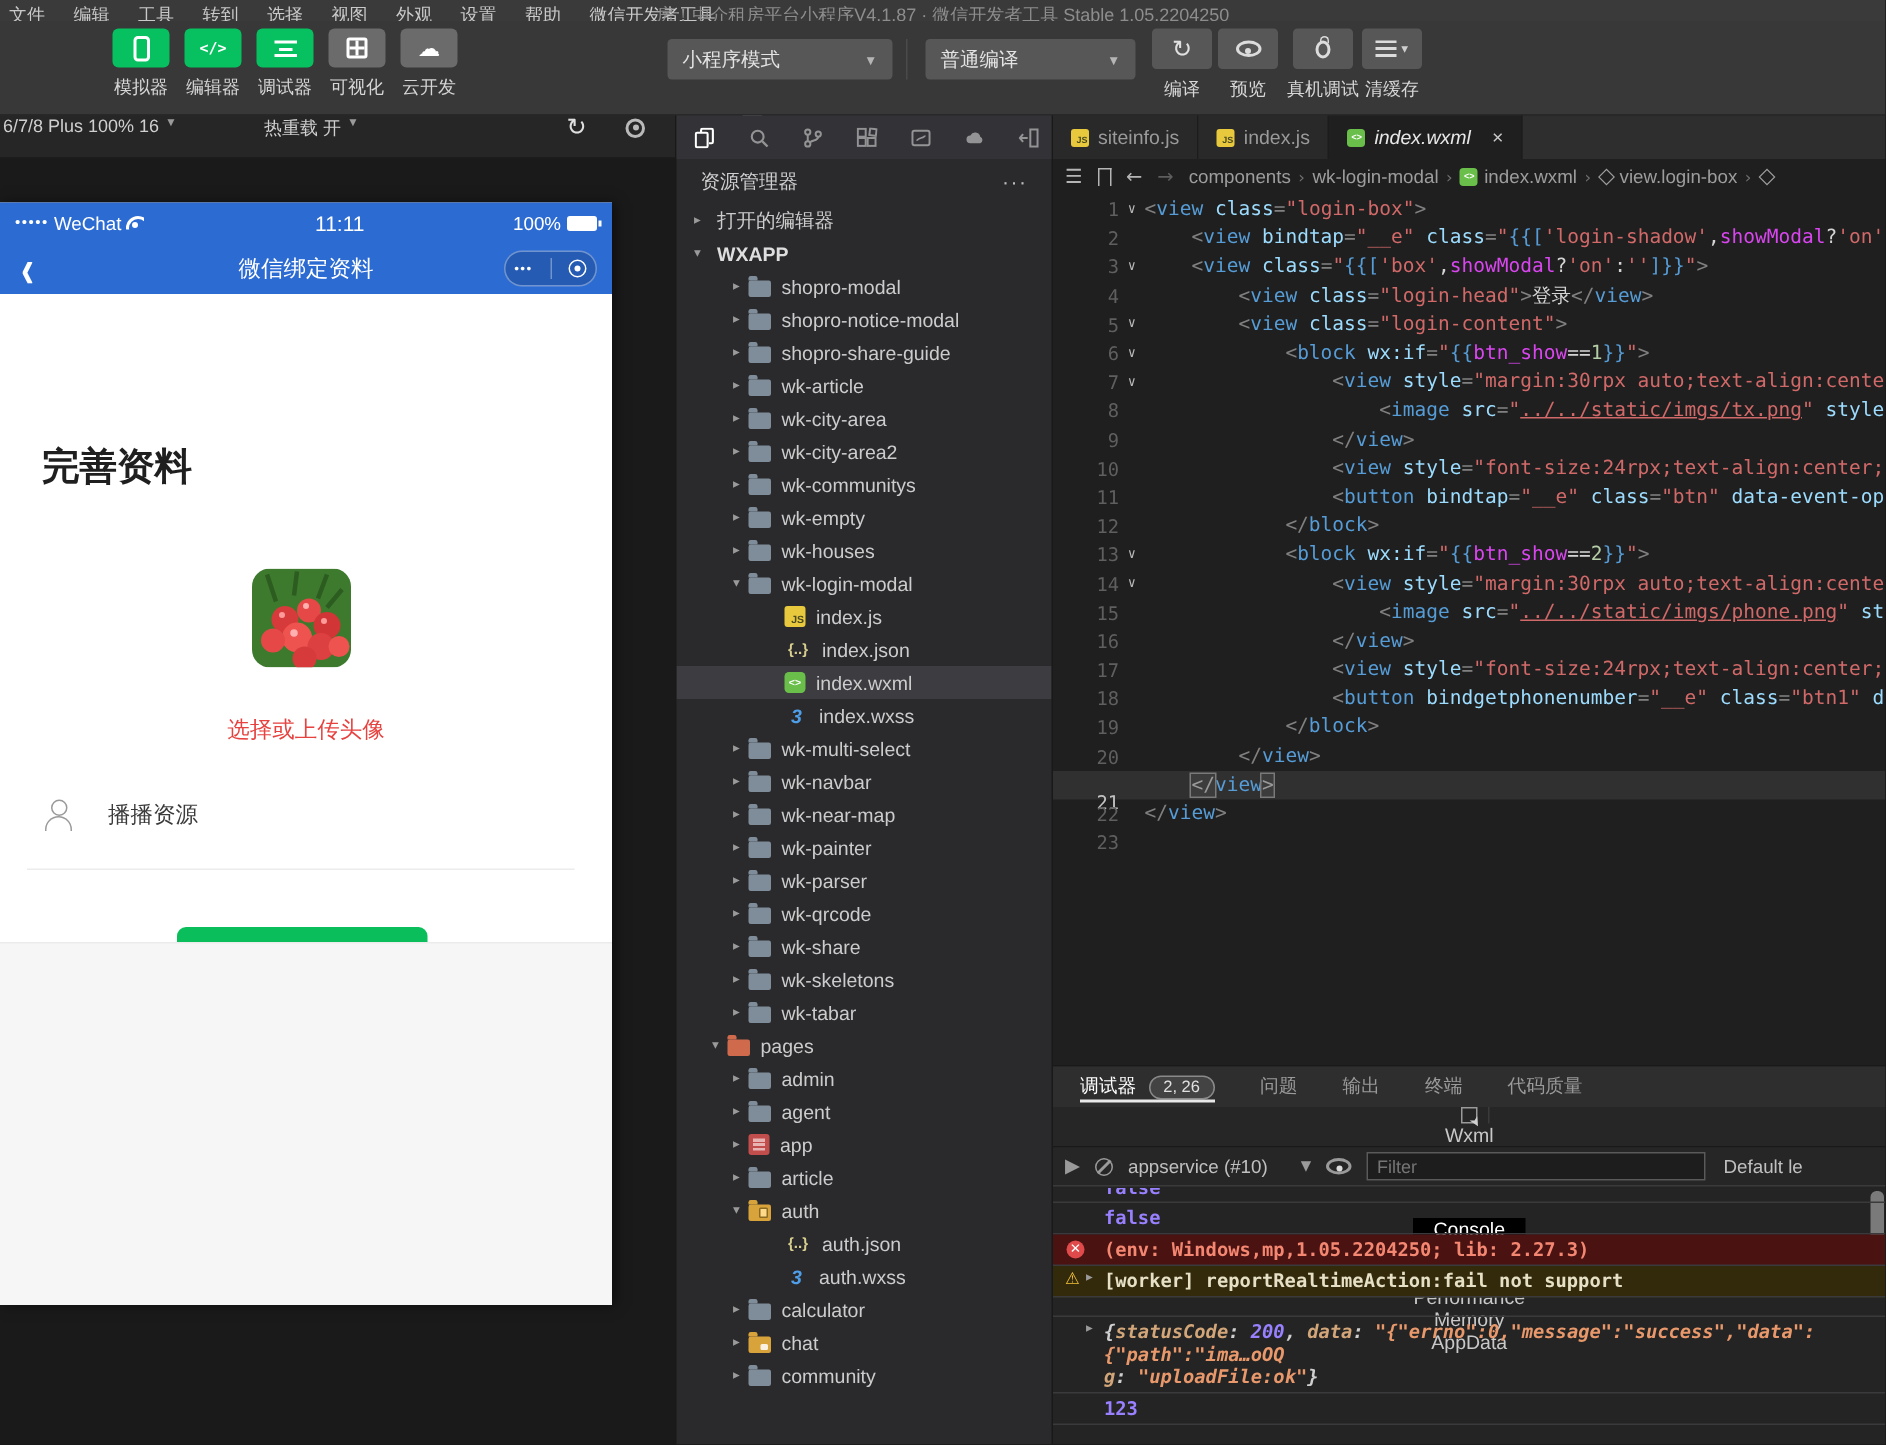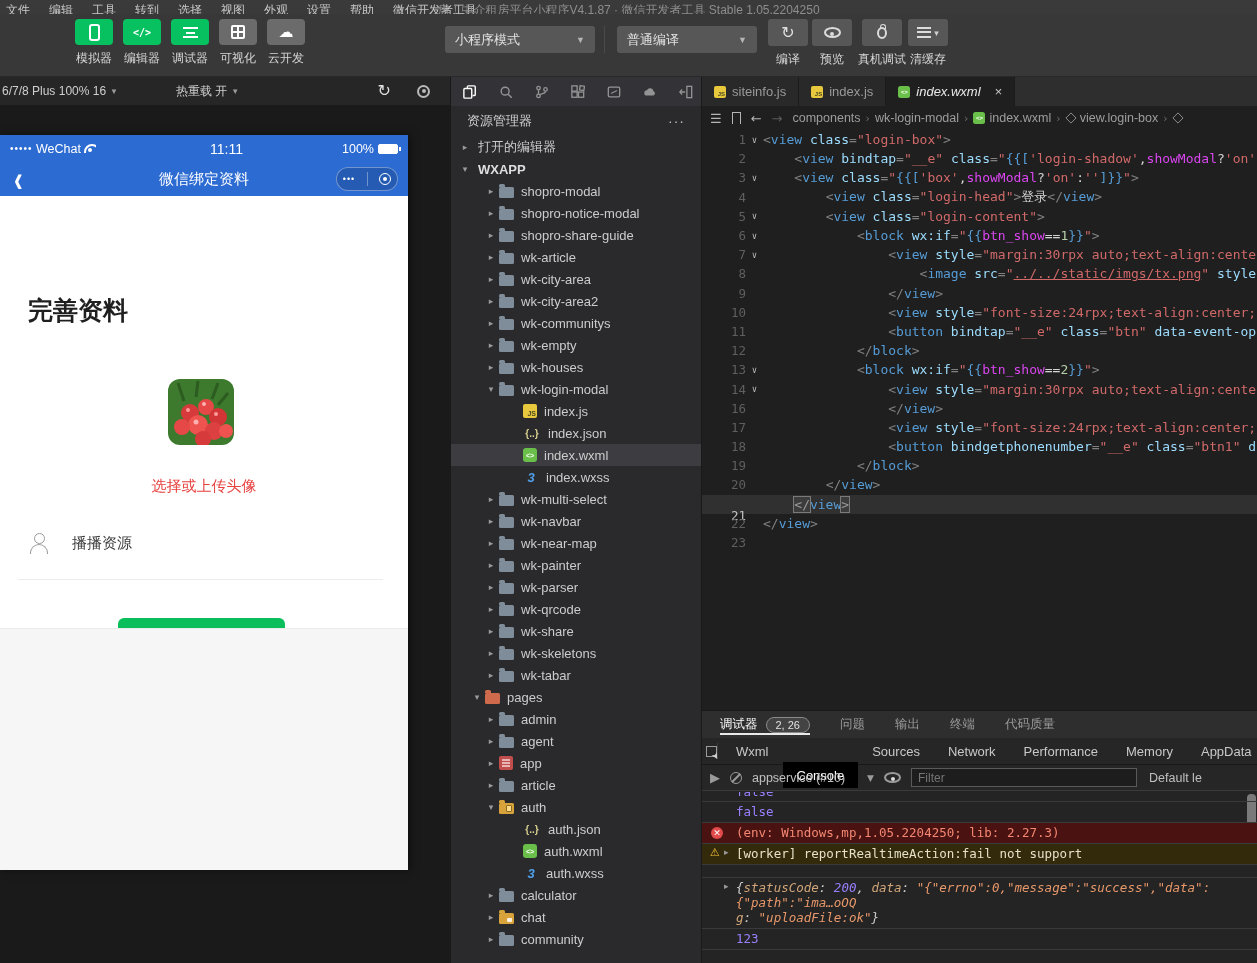--- a/index.html
+++ b/index.html
@@ -45,21 +45,21 @@
   .ic-eye::after { content:""; position:absolute; left:4.5px; top:2.5px; width:4px; height:4px; border-radius:50%; background:#dcdcdc; }
   .ic-bug { width:10px; height:12px; border:2px solid #dcdcdc; border-radius:50%; position:relative; }
   .ic-bug::before { content:""; position:absolute; left:1px; top:-5px; width:4px; height:4px; border:1.5px solid #dcdcdc; border-bottom:none; border-radius:3px 3px 0 0; }
   .ic-layers { width:14px; height:11px; background:linear-gradient(#dcdcdc 2px,transparent 2px,transparent 4.5px,#dcdcdc 4.5px,#dcdcdc 6.5px,transparent 6.5px,transparent 9px,#dcdcdc 9px); }
   .ic-record { width:13px; height:13px; border:2px solid #b9b9b9; border-radius:50%; position:relative; }
   .ic-record::after { content:""; position:absolute; left:2.5px; top:2.5px; width:4px; height:4px; border-radius:50%; background:#b9b9b9; }
   .ic-windows { width:13px; height:11px; border:1.5px solid #b9b9b9; position:relative; }
   .ic-windows::after { content:""; position:absolute; left:2px; top:-4px; width:11px; height:9px; border:1.5px solid #b9b9b9; background:#262626; }
 
   
-  #simstrip { left:0; top:77px; width:519px; height:28px; background:#262626; display:flex; align-items:center; }
+  #simstrip { left:0; top:77px; width:519px; height:28px; background:#262626; display:flex; align-items:flex-start; }
   #device-label { font-size:12px; color:#cfcfcf; margin-left:2px; }
   #hot-label { font-size:12px; color:#cfcfcf; margin-left:58px; }
   .strip-caret { color:#9a9a9a; font-size:8px; margin-left:4px; }
   #strip-icons { margin-left:auto; margin-right:14px; display:flex; gap:26px; align-items:center; }
 
   
   #simarea { left:0; top:105px; width:450px; height:858px; background:#1a1a1a; }
   #phone { position:absolute; left:0; top:30px; width:408px; height:735px; background:#fff; box-shadow:2px 0 8px rgba(0,0,0,.5); }
   #p-status { height:27px; background:#2c6bd2; color:#fff; display:flex; align-items:center; padding:0 10px; font-size:12.5px; }
   #p-status .mid { position:absolute; left:0; right:0; text-align:center; font-size:14px;margin-left:45px; }
@@ -150,35 +150,35 @@
   .tk-l{color:#d16969;text-decoration:underline}
   .tk-bx{color:#9a9a9a; outline:1px solid #7a7a7a; background:#3c3c3c;}
 
   
   #dbg { position:absolute; left:0; right:0; top:633px; bottom:0; background:#242424; border-top:1px solid #191919; }
   #dbg-tabs { height:27px; background:#2e2e2e; display:flex; align-items:center; padding-left:18px; gap:30px; }
   .dtab { font-size:12.5px; color:#9a9a9a; height:100%; display:flex; align-items:center; gap:8px; position:relative; }
   .dtab.active { color:#fff; }
   .dtab.active::after { content:""; position:absolute; left:0; right:0; bottom:3px; height:2px; background:#e8e8e8; }
   .badge { border:1px solid #8a8a8a; background:#434343; color:#e0e0e0; border-radius:9px; font-size:11px; padding:1px 9px; }
-  #dt-tabs { height:27px; background:#262626; border-bottom:1px solid #191919; display:flex; align-items:center; gap:0; }
+  #dt-tabs { height:27px; background:#262626; border-bottom:1px solid #191919; display:flex; align-items:center; gap:0;flex-direction:column; }
   .insp { width:26px; display:flex; justify-content:center; align-items:center; border-right:1px solid #3a3a3a; height:60%; margin:0 4px; }
   .insp span { width:11px; height:11px; border:1.5px solid #9a9a9a; position:relative; }
   .insp span::after { content:"➤"; position:absolute; right:-4px; bottom:-5px; font-size:9px; color:#cfcfcf; transform:rotate(60deg); }
   .dttab { font-size:13px; color:#c8c8c8; padding:0 14px; height:100%; display:flex; align-items:center; white-space:nowrap; }
   .dttab.active { background:#000; color:#fff;margin-top:48px; }
   #dt-toolbar { height:26px; background:#262626; border-bottom:1px solid #3a3a3a; display:flex; align-items:center; gap:10px; padding:0 8px; font-size:12.5px; color:#c0c0c0; }
   .tbi { color:#9a9a9a; font-size:13px; }
   .noentry { width:12px; height:12px; border:1.6px solid #9a9a9a; border-radius:50%; position:relative; }
   .noentry::after { content:""; position:absolute; left:-1px; top:4.3px; width:12px; height:1.6px; background:#9a9a9a; transform:rotate(-45deg); }
   #ctx { display:flex; align-items:center; gap:22px; }
   #ctx .caret { font-size:9px; color:#9a9a9a; }
   #filter { width:226px; height:19px; background:#1d1d1d; border:1px solid #5a5a5a; color:#bdbdbd; font-size:12px; padding:0 6px; font-family:inherit; }
   #lvl { margin-left:2px; white-space:nowrap; }
-  #console { position:absolute; left:0; right:0; top:81px; bottom:0; overflow:hidden; font-family:"DejaVu Sans Mono",monospace; font-size:12.5px; }
+  #console { position:absolute; left:0; right:0; top:81px; bottom:0; overflow:hidden; font-family:"DejaVu Sans Mono",monospace; font-size:12.5px;font-weight:bold; }
   .crow { border-bottom:1px solid #3a3a3c; padding:2px 8px 3px 34px; position:relative; color:#d4d4d4; }
   .crow.clip { height:10px; overflow:hidden; padding-top:0; }
   .crow.clip .t { display:block; margin-top:-8px; }
   .c-num { color:#9980ff; }
   .crow.err { background:#4b1212; color:#f48771; }
   .crow.err .ico { position:absolute; left:9px; top:4px; width:12px; height:12px; background:#e04a4a; border-radius:50%; color:#fff; font-size:9px; line-height:12px; text-align:center; }
   .crow.warn { background:#33290b; color:#e6e0c6; }
   .crow.warn .ico { position:absolute; left:8px; top:2px; color:#f2c037; font-size:11px; }
   .crow .exp { position:absolute; left:22px; top:3px; color:#9a9a9a; font-size:9px; }
   .crow.obj { font-style:italic; }
@@ -550,25 +550,20 @@
           <span class="fi fi-folder fi-auth"></span>
           <span class="lbl">auth</span>
         </div>
         <div class="trow" style="padding-left: 58px;">
           <span class="arr glyph"></span>
           <span class="fi fi-json">{..}</span>
           <span class="lbl">auth.json</span>
         </div>
         <div class="trow" style="padding-left: 58px;">
           <span class="arr glyph"></span>
-          <span class="fi fi-wxml">&lt;&gt;</span>
-          <span class="lbl">auth.wxml</span>
-        </div>
-        <div class="trow" style="padding-left: 58px;">
-          <span class="arr glyph"></span>
           <span class="fi fi-wxss">3</span>
           <span class="lbl">auth.wxss</span>
         </div>
         <div class="trow" style="padding-left: 34px;">
           <span class="arr glyph">▸</span>
           <span class="fi fi-folder"></span>
           <span class="lbl">calculator</span>
         </div>
         <div class="trow" style="padding-left: 34px;">
           <span class="arr glyph">▸</span>
@@ -693,20 +688,25 @@
           <span class="lno">13</span>
           <span class="fold">∨</span>
           <pre>            <span class="tk-p">&lt;</span><span class="tk-t">block</span><span class="tk-w"> </span><span class="tk-a">wx:if</span><span class="tk-p">=</span><span class="tk-s">"</span><span class="tk-e">{{</span><span class="tk-v">btn_show</span><span class="tk-w">==</span><span class="tk-n">2</span><span class="tk-e">}}</span><span class="tk-s">"</span><span class="tk-p">&gt;</span></pre>
         </div>
         <div class="cline">
           <span class="lno">14</span>
           <span class="fold">∨</span>
           <pre>                <span class="tk-p">&lt;</span><span class="tk-t">view</span><span class="tk-w"> </span><span class="tk-a">style</span><span class="tk-p">=</span><span class="tk-s">"margin:30rpx auto;text-align:cente</span></pre>
         </div>
         <div class="cline">
+          <span class="lno">15</span>
+          <span class="fold"></span>
+          <pre>                    <span class="tk-p">&lt;</span><span class="tk-t">image</span><span class="tk-w"> </span><span class="tk-a">src</span><span class="tk-p">=</span><span class="tk-s">"</span><span class="tk-l">../../static/imgs/phone.png</span><span class="tk-s">"</span><span class="tk-w"> </span><span class="tk-a">st</span></pre>
+        </div>
+        <div class="cline">
           <span class="lno">16</span>
           <span class="fold"></span>
           <pre>                <span class="tk-p">&lt;/</span><span class="tk-t">view</span><span class="tk-p">&gt;</span></pre>
         </div>
         <div class="cline">
           <span class="lno">17</span>
           <span class="fold"></span>
           <pre>                <span class="tk-p">&lt;</span><span class="tk-t">view</span><span class="tk-w"> </span><span class="tk-a">style</span><span class="tk-p">=</span><span class="tk-s">"font-size:24rpx;text-align:center;</span></pre>
         </div>
         <div class="cline">

